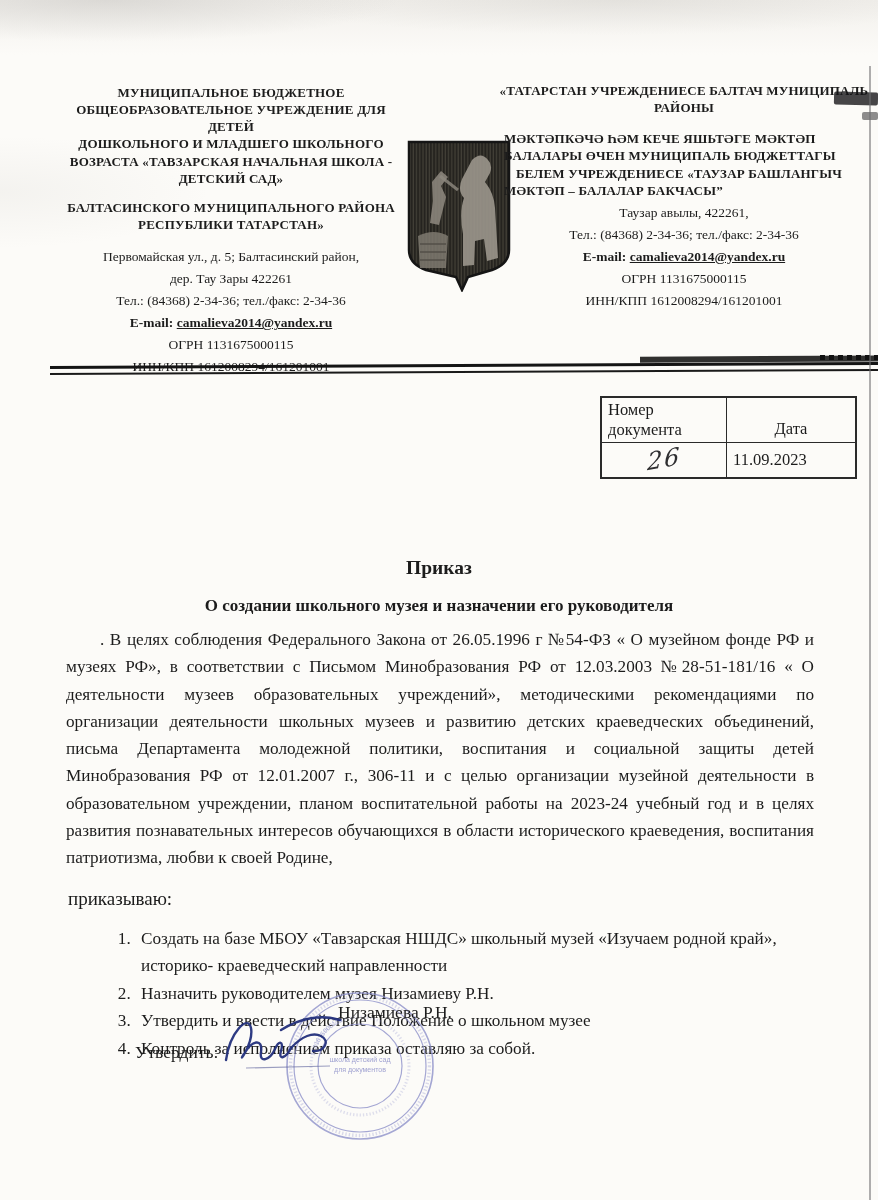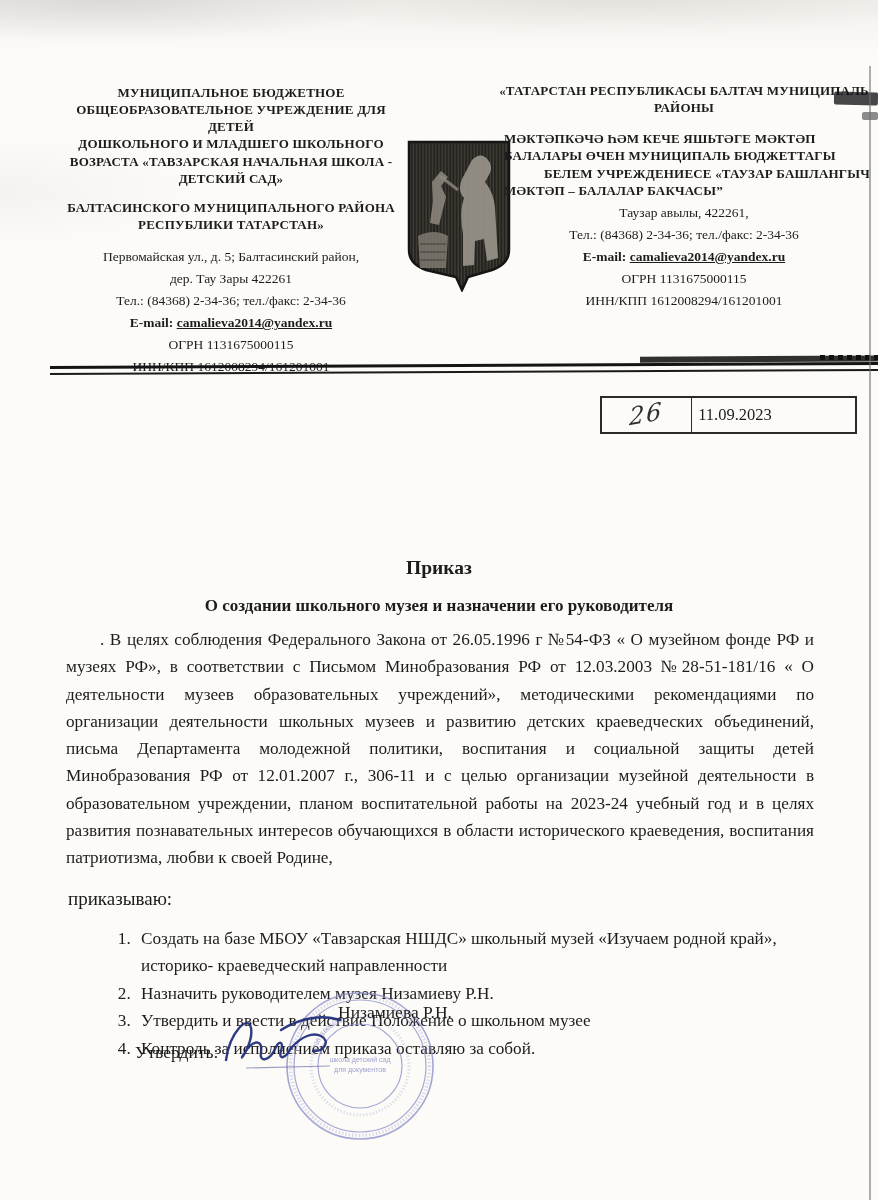--- a/index.html
+++ b/index.html
@@ -95,42 +95,46 @@
 
       <path d="M30,44 l9,-11 7,6 -7,9 5,11 -7,28 -9,-2 3,-22 z" fill="#8f8a80" opacity="0.85"></path>
       <path d="M38,38 l18,14" stroke="#8f8a80" stroke-width="3" opacity="0.8"></path>
 
       <path d="M16,98 q16,-8 30,0 l-2,32 -26,0 z" fill="#837e74" opacity="0.8"></path>
       <path d="M18,106 h26 M18,114 h26 M18,122 h25" stroke="#55514a" stroke-width="2" opacity="0.8"></path>
     </svg>
   </div>
 
   <div class="hdr-right">
-    <div class="org-line">«ТАТАРСТАН РЕСПУБЛИКАСЫ БАЛТАЧ МУНИЦИПАЛЬ</div>
+    <div class="org-line">«ТАТАРСТАН УЧРЕЖДЕНИЕСЕ БАЛТАЧ МУНИЦИПАЛЬ</div>
     <div class="org-line">РАЙОНЫ</div>
     <div class="org-line tat-org">МӘКТӘПКӘЧӘ ҺӘМ КЕЧЕ ЯШЬТӘГЕ МӘКТӘП</div>
     <div class="org-line" style="text-align:left;padding-left:6px;">БАЛАЛАРЫ ӨЧЕН МУНИЦИПАЛЬ БЮДЖЕТТАГЫ</div>
-    <div class="org-line" style="text-align:right;padding-left:6px;">БЕЛЕМ УЧРЕЖДЕНИЕСЕ «ТАУЗАР БАШЛАНГЫЧ</div>
+    <div class="org-line" style="text-align:left;padding-left:6px;margin-left:12px;">БЕЛЕМ УЧРЕЖДЕНИЕСЕ «ТАУЗАР БАШЛАНГЫЧ</div>
     <div class="org-line" style="text-align:left;padding-left:6px;">МӘКТӘП – БАЛАЛАР БАКЧАСЫ”</div>
     <div class="contact-line">Таузар авылы,  422261,</div>
     <div class="contact-line">Тел.: (84368) 2-34-36; тел./факс: 2-34-36</div>
     <div class="contact-line"><span class="email-lbl">E-mail: </span><span class="email-addr">camalieva2014@yandex.ru</span></div>
     <div class="contact-line">ОГРН 1131675000115</div>
     <div class="contact-line">ИНН/КПП 1612008294/161201001</div>
   </div>
 
   <div class="smudge"></div>
   <div class="smudge2"></div>
   <div class="divider-blob"></div>
   <div class="divider"></div>
   <div class="edge-dashes"></div>
   <div class="scan-line"></div>
 
   <table class="doc-table">
     <tbody>
+        <tr>
+      <td class="dt-c1">Номер документа</td>
+      <td class="dt-date-h">Дата</td>
+    </tr>
     <tr>
       <td class="dt-num"><span class="handwritten">26</span></td>
       <td class="dt-dateval">11.09.2023</td>
     </tr>
   </tbody>
     </table>
 
   <div class="title">Приказ</div>
   <div class="subject">О создании школьного музея и назначении его руководителя</div>
 

